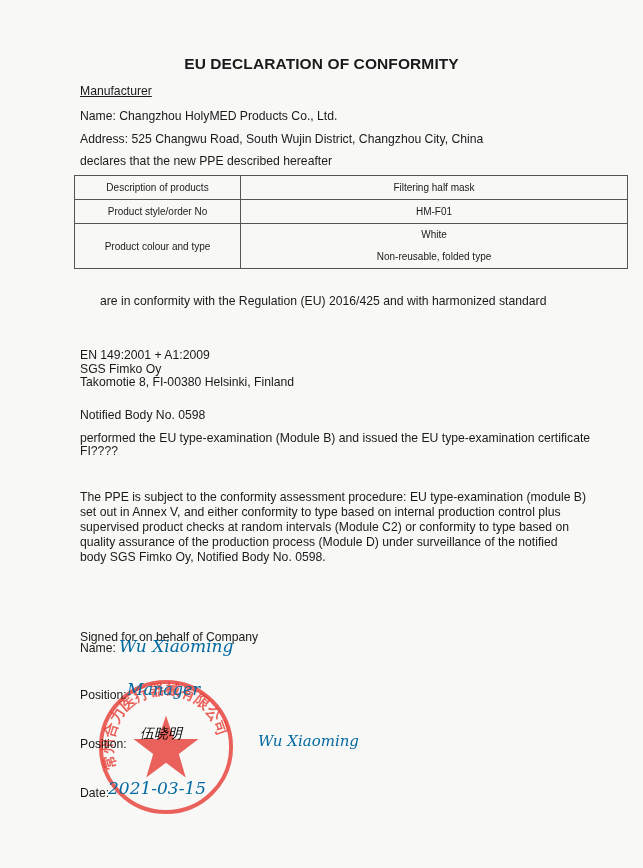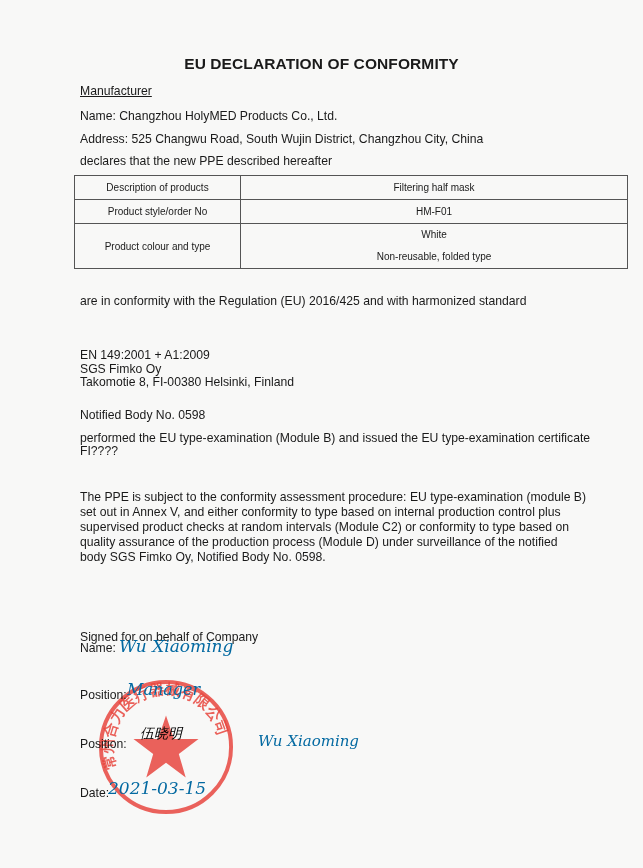--- a/index.html
+++ b/index.html
@@ -69,21 +69,21 @@
     <tr class="r3">
       <td class="c1">Product colour and type</td>
       <td class="val">
         <div>White</div>
         <div>Non-reusable, folded type</div>
       </td>
     </tr>
   </tbody>
     </table>
 
-  <div class="abs line" style="top:294px;">are in conformity with the Regulation (EU) 2016/425 and with harmonized standard</div>
+  <div class="abs line" style="top:294px;margin-left:20px;">are in conformity with the Regulation (EU) 2016/425 and with harmonized standard</div>
   <div class="abs line" style="top:317px;margin-top:31px;">EN 149:2001 + A1:2009</div>
 
   <div class="abs line" style="top:362px;">SGS Fimko Oy</div>
   <div class="abs line" style="top:375px;">Takomotie 8, FI-00380 Helsinki, Finland</div>
   <div class="abs line" style="top:408px;">Notified Body No. 0598</div>
   <div class="abs line" style="top:431px;">performed the EU type-examination (Module B) and issued the EU type-examination certificate</div>
   <div class="abs line" style="top:444px;">FI????</div>
 
   <div class="para" style="top:490px;">
     <div>The PPE is subject to the conformity assessment procedure: EU type-examination (module B)</div>

